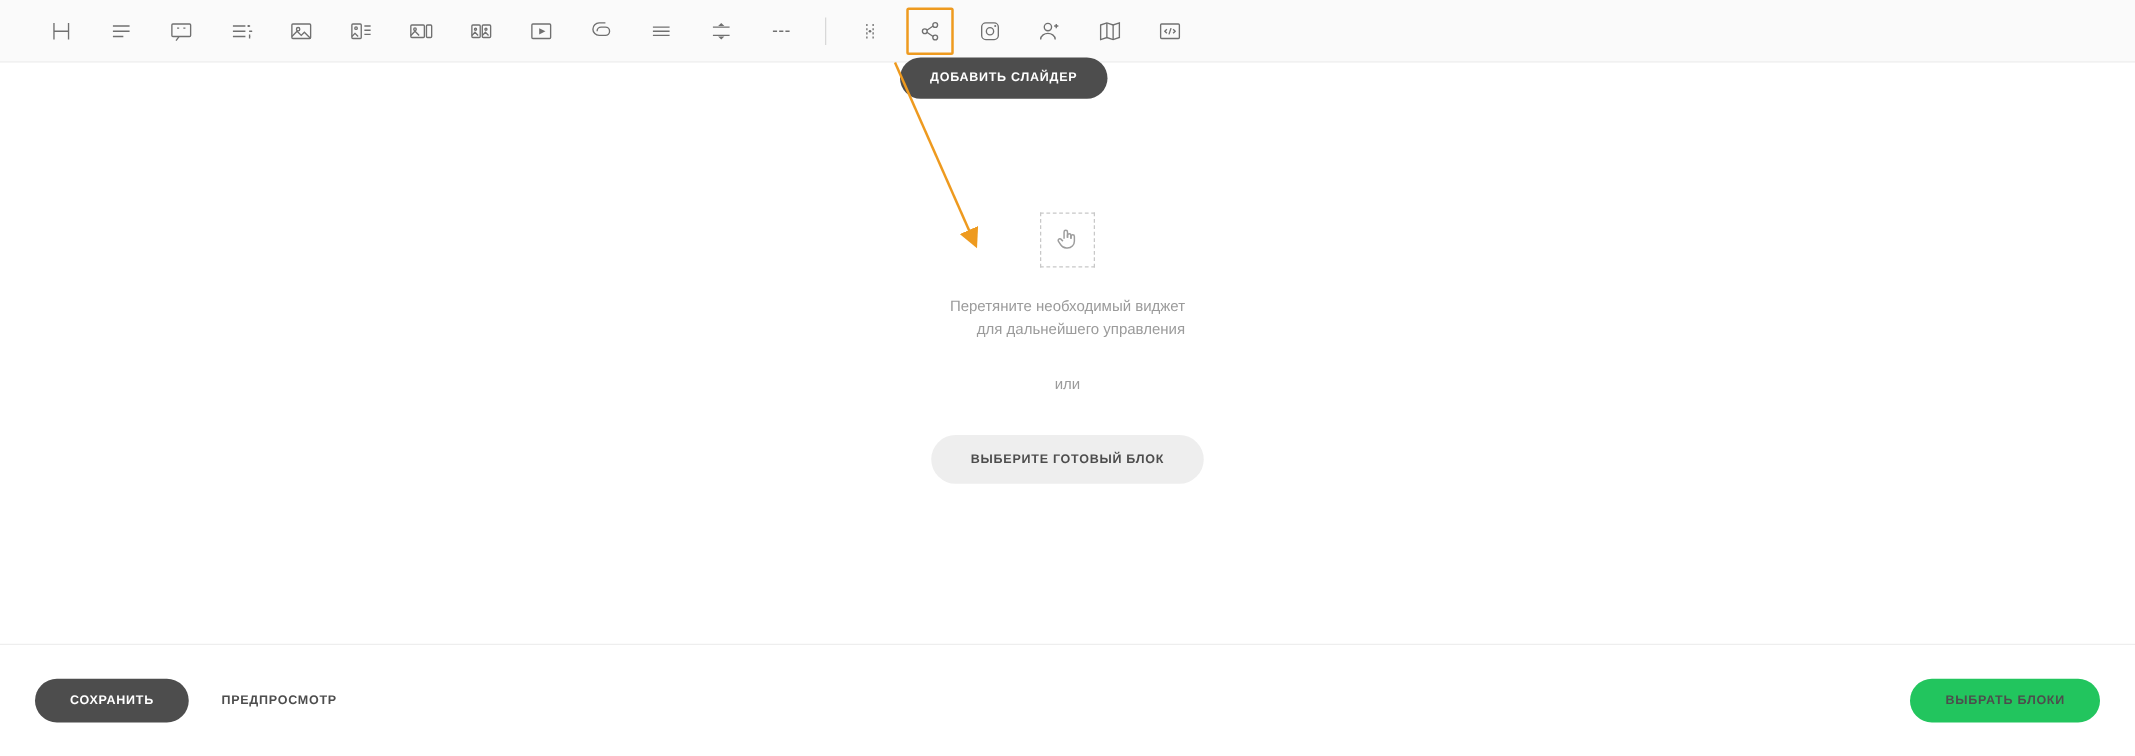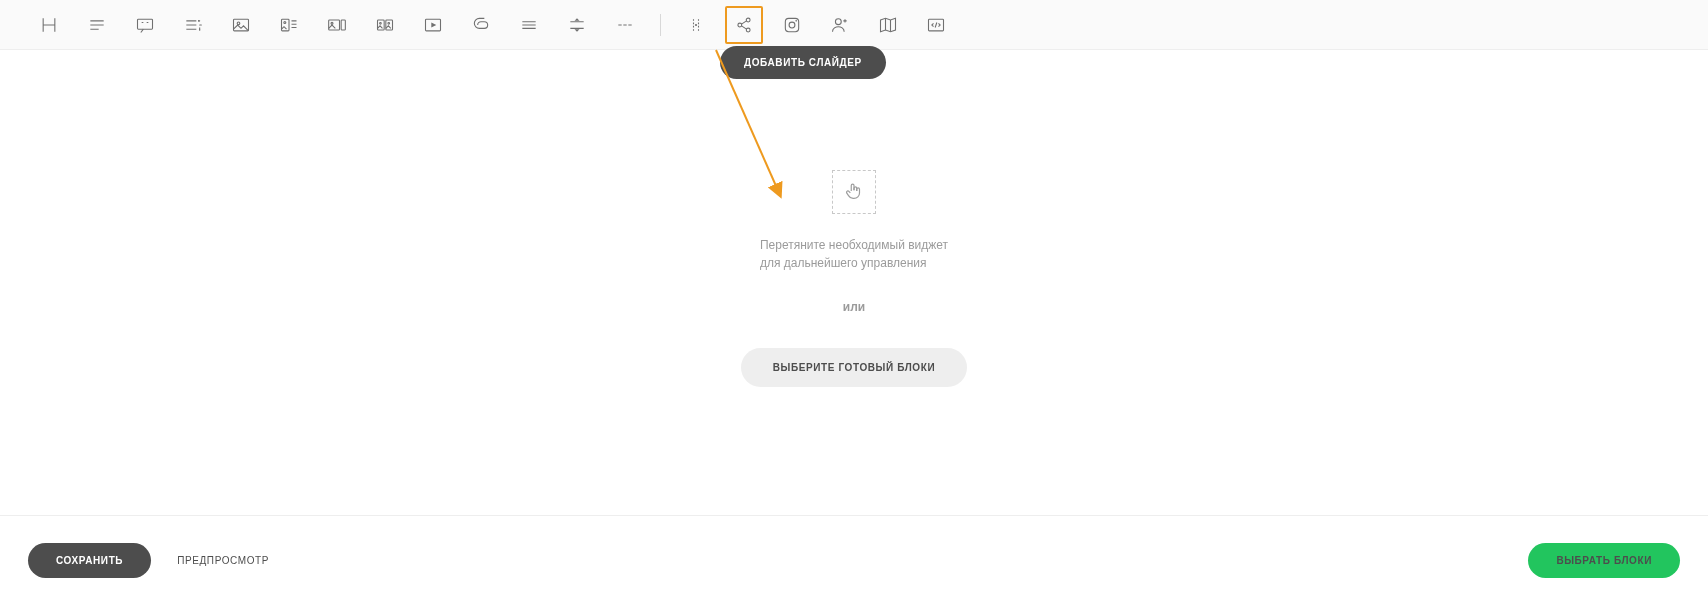--- a/index.html
+++ b/index.html
@@ -80,31 +80,30 @@
   .dropzone {
     width: 44px;
     height: 44px;
     border: 1px dashed #c8c8c8;
     display: flex;
     align-items: center;
     justify-content: center;
   }
   .dropzone svg { width: 22px; height: 22px; stroke: #9d9d9d; stroke-width: 1.3; fill: none; }
 
-  .hint-lines { text-align: left; }
+  .hint-lines { text-align: right; }
   .hint-line {
     color: #9b9b9b;
     font-size: 12px;
     line-height: 1.5;
   }
   .or-line {
     color: #9b9b9b;
     font-size: 12px;
     margin-top: 6px;
-    font-weight: bold;
   }
 
   .ready-block-btn {
     margin-top: 12px;
     background: #eeeeee;
     border: none;
     border-radius: 22px;
     padding: 14px 32px;
     font-size: 10px;
     font-weight: 700;
@@ -136,21 +135,21 @@
     font-size: 10px;
     font-weight: 700;
     letter-spacing: .6px;
     cursor: pointer;
   }
   .btn-plain {
     background: transparent;
     border: none;
     color: #4d4d4d;
     font-size: 10px;
-    font-weight: 400;
+    font-weight: 700;
     letter-spacing: .6px;
     margin-left: 26px;
     cursor: pointer;
   }
   .btn-light {
     margin-left: auto;
     background: #22c55e;
     border: none;
     border-radius: 20px;
     padding: 12px 28px;
@@ -314,20 +313,20 @@
       <path d="M9 11V5a1.5 1.5 0 0 1 3 0v5"></path>
       <path d="M12 10V8a1.5 1.5 0 0 1 3 0v3"></path>
       <path d="M15 11V9a1.5 1.5 0 0 1 3 0v4a6 6 0 0 1-6 6h-1a6 6 0 0 1-5-3l-2-3a1.5 1.5 0 0 1 2-2l2 2"></path>
     </svg>
   </div>
   <div class="hint-lines">
     <div class="hint-line">Перетяните необходимый виджет</div>
     <div class="hint-line">для дальнейшего управления</div>
   </div>
   <div class="or-line">или</div>
-  <button class="ready-block-btn">ВЫБЕРИТЕ ГОТОВЫЙ БЛОКИ</button>
+  <button class="ready-block-btn">ВЫБЕРИТЕ ГОТОВЫЙ БЛОК</button>
 </div>
 
 <div class="footer">
   <button class="btn-dark">СОХРАНИТЬ</button>
   <button class="btn-plain">ПРЕДПРОСМОТР</button>
   <button class="btn-light">ВЫБРАТЬ БЛОКИ</button>
 </div>
 
 </body></html>

